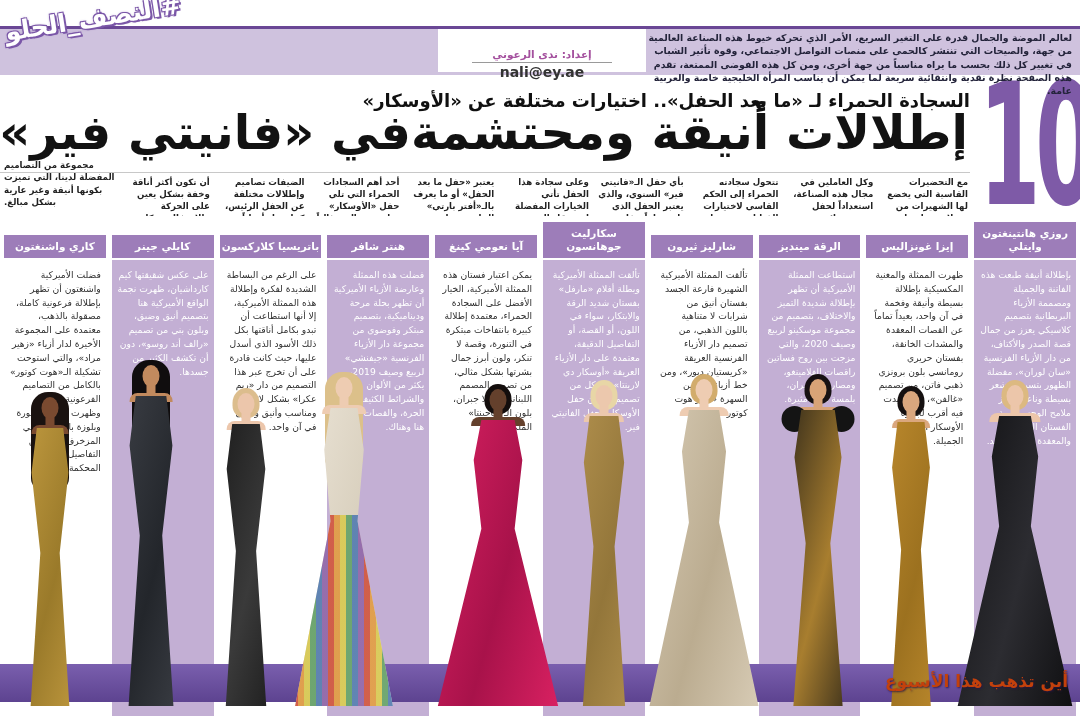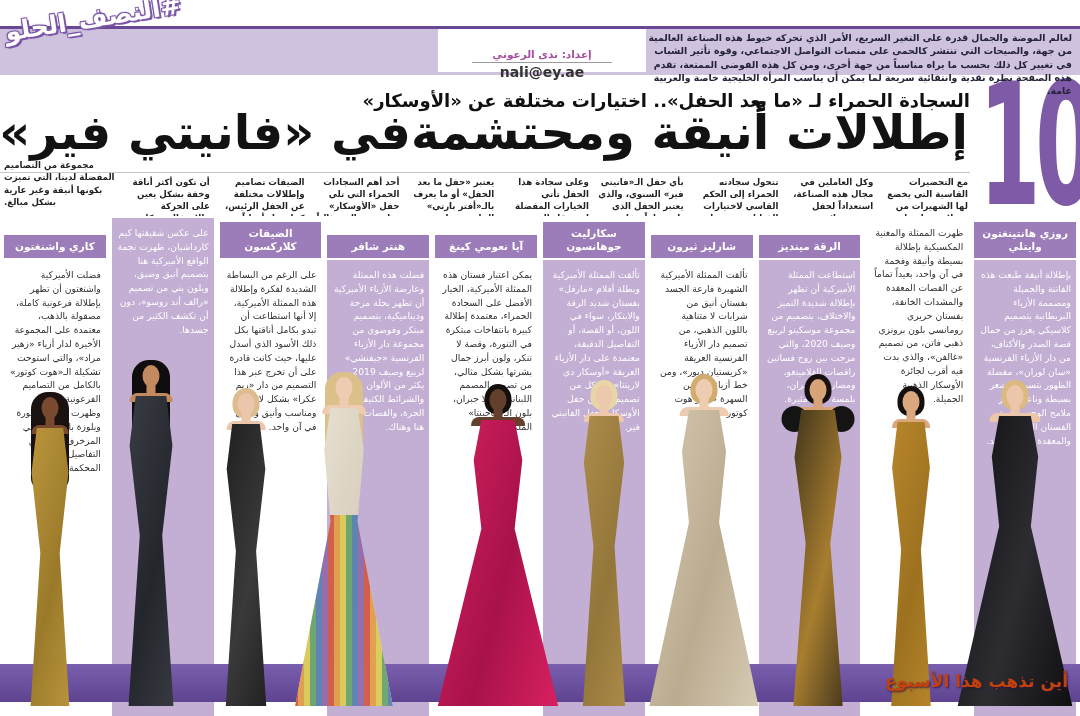--- a/index.html
+++ b/index.html
@@ -125,20 +125,23 @@
   <div class="columns-layer">
     <div class="col">
       <div class="col-head-wrap">
           <div class="col-header">روزي هانتينغتون وايتلي</div>
         </div>
       <div class="col-body purple">
           <div class="col-text">بإطلالة أنيقة طبعت هذه الفاتنة والجميلة ومصممة الأزياء البريطانية بتصميم كلاسيكي يعزز من جمال قصة الصدر والأكتاف، من دار الأزياء الفرنسية «سان لوران»، مفضلة الظهور بتسريحة شعر بسيطة وناعمة تبرز ملامح الوجه، وقصة الفستان البسيطة والمعقدة في آن واحد.</div>
         </div>
     </div>
     <div class="col">
+      <div class="col-head-wrap">
+          <div class="col-header">إيزا غونزاليس</div>
+        </div>
       <div class="col-body">
           <div class="col-text">ظهرت الممثلة والمغنية المكسيكية بإطلالة بسيطة وأنيقة وفخمة في آن واحد، بعيداً تماماً عن القصات المعقدة والمشدات الخانقة، بفستان حريري رومانسي بلون برونزي ذهبي فاتن، من تصميم «غالفن»، والذي بدت فيه أقرب لجائزة الأوسكار الذهبية الجميلة.</div>
         </div>
     </div>
     <div class="col">
       <div class="col-head-wrap">
           <div class="col-header">الرقة مينديز</div>
         </div>
       <div class="col-body purple">
           <div class="col-text">استطاعت الممثلة الأميركية أن تظهر بإطلالة شديدة التميز والاختلاف، بتصميم من مجموعة موسكينو لربيع وصيف 2020، والتي مزجت بين روح فساتين راقصات الفلامينغو، ومصارعي الثيران، بلمسة قبلية مثيرة.</div>
@@ -171,27 +174,30 @@
     <div class="col">
       <div class="col-head-wrap">
           <div class="col-header">هنتر شافر</div>
         </div>
       <div class="col-body purple">
           <div class="col-text">فضلت هذه الممثلة وعارضة الأزياء الأميركية أن تظهر بحلة مرحة وديناميكية، بتصميم مبتكر وفوضوي من مجموعة دار الأزياء الفرنسية «جيفنشي» لربيع وصيف 2019، يكثر من الألوان والشرائط الكثيفة الحرة، والقصات المرحة هنا وهناك.</div>
         </div>
     </div>
     <div class="col">
       <div class="col-head-wrap">
-          <div class="col-header">الضيفات كلاركسون</div>
+          <div class="col-header">باتريسيا كلاركسون</div>
         </div>
       <div class="col-body">
           <div class="col-text">على الرغم من البساطة الشديدة لفكرة وإطلالة هذه الممثلة الأميركية، إلا أنها استطاعت أن تبدو بكامل أناقتها بكل ذلك الأسود الذي أسدل عليها، حيث كانت قادرة على أن تخرج عبر هذا التصميم من دار «ريم عكرا» بشكل لائق ومناسب وأنيق وهادئ في آن واحد.</div>
         </div>
     </div>
     <div class="col">
+      <div class="col-head-wrap">
+          <div class="col-header">كايلي جينر</div>
+        </div>
       <div class="col-body purple">
           <div class="col-text">على عكس شقيقتها كيم كارداشيان، ظهرت نجمة الواقع الأميركية هنا بتصميم أنيق وضيق، وبلون بني من تصميم «رالف أند روسو»، دون أن تكشف الكثير من جسدها.</div>
         </div>
     </div>
     <div class="col">
       <div class="col-head-wrap">
           <div class="col-header">كاري واشنغتون</div>
         </div>
       <div class="col-body">
           <div class="col-text">فضلت الأميركية واشنغتون أن تظهر بإطلالة فرعونية كاملة، مصقولة بالذهب، معتمدة على المجموعة الأخيرة لدار أزياء «زهير مراد»، والتي استوحت تشكيلة الـ«هوت كوتور» بالكامل من التصاميم الفرعونية الملكية، وظهرت الممثلة بتنورة وبلوزة باللون الذهبي المزخرف بكثير من التفاصيل الدقيقة المحكمة.</div>

